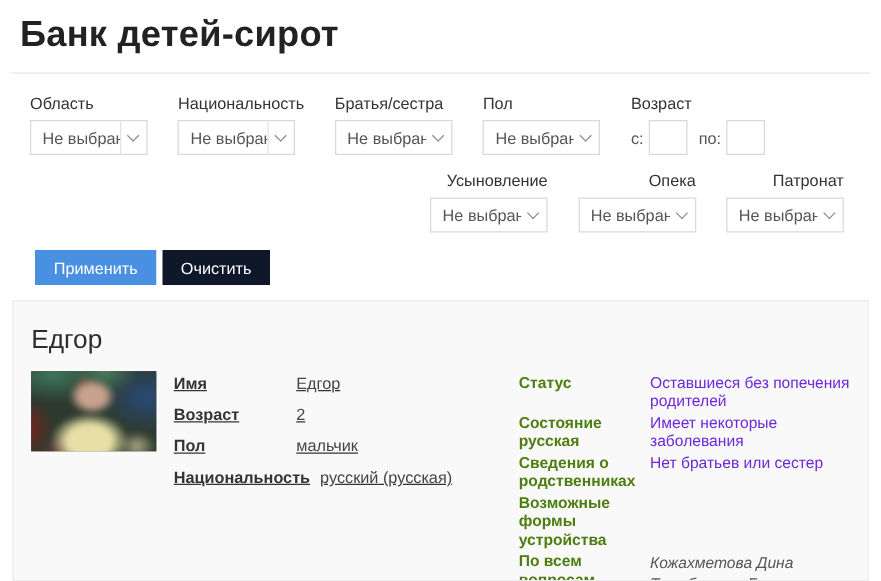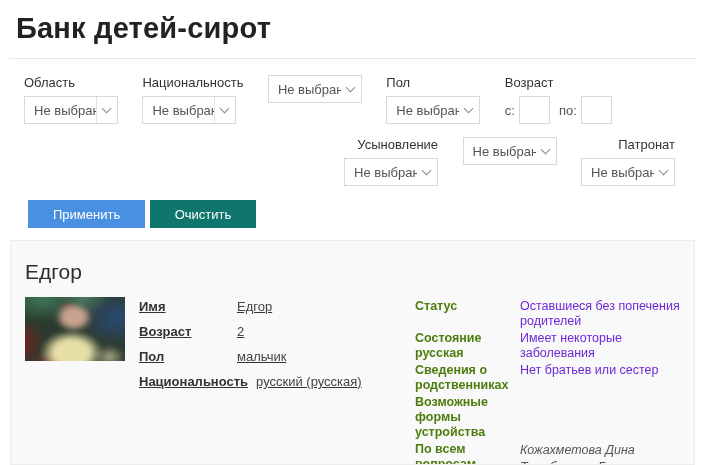--- a/index.html
+++ b/index.html
@@ -24,21 +24,21 @@
   .chev { width:7px; height:7px; border-right:1px solid #8a8a8a; border-bottom:1px solid #8a8a8a; transform:rotate(45deg); margin-top:-3px; }
 
   
   .age-group { display:inline-block; vertical-align:top; }
   .age-inputs { display:flex; align-items:center; margin-top:6px; }
   .age-inputs label { font-size:13px; color:#555; margin-right:4px; }
   .age-input { width:31px; height:28px; border:1px solid #d9d9d9; background:#fff; margin-right:9px; font-size:13px; padding:0 4px; color:#333; }
 
   
   .button-row { margin:14px 0 0 4px; }
-  .btn { display:inline-block; border:none; color:#fff; font-size:13px; height:28px; padding:0 25px; cursor:pointer; font-family:inherit; vertical-align:top; }
+  .btn { display:inline-block; border:none; color:#fff; font-size:13px; height:28px; padding:0 15px; cursor:pointer; font-family:inherit; vertical-align:top; }
 
   
   .child-card { margin-top:12px; background:#f9f9f9; border:1px solid #ececec; height:225px; padding:12px 14px; overflow:hidden; }
   .child-name { font-size:21px; font-weight:400; color:#2d2d2d; margin:7px 0 13px 0; }
   .card-body { display:flex; align-items:flex-start; }
 
   
   .photo-frame { width:100px; height:64px; overflow:hidden; flex-shrink:0; margin-right:14px; background:#243226; }
   .photo-art { width:100%; height:100%; transform:scale(1.15); filter:blur(2px);
     background:
@@ -88,20 +88,21 @@
       <div class="filter-group">
         <div class="filter-label">Национальность</div>
         <div class="select sep">
           <span class="select-text">Не выбрано</span>
           <span class="chev-box">
               <span class="chev"></span>
             </span>
         </div>
       </div>
       <div class="filter-group">
+        <div class="filter-label">Братья/сестра</div>
         <div class="select">
           <span class="select-text">Не выбрано</span>
           <span class="chev-box">
               <span class="chev"></span>
             </span>
         </div>
       </div>
       <div class="filter-group">
         <div class="filter-label">Пол</div>
         <div class="select">
@@ -126,41 +127,42 @@
       <div class="filter-group">
         <div class="filter-label">Усыновление</div>
         <div class="select">
           <span class="select-text">Не выбрано</span>
           <span class="chev-box">
               <span class="chev"></span>
             </span>
         </div>
       </div>
       <div class="filter-group">
+        <div class="filter-label">Опека</div>
         <div class="select">
           <span class="select-text">Не выбрано</span>
           <span class="chev-box">
               <span class="chev"></span>
             </span>
         </div>
       </div>
       <div class="filter-group">
         <div class="filter-label">Патронат</div>
         <div class="select">
           <span class="select-text">Не выбрано</span>
           <span class="chev-box">
               <span class="chev"></span>
             </span>
         </div>
       </div>
     </div>
 
     <div class="button-row">
       <button class="btn" id="apply-btn" style="background: rgb(74, 144, 226);">Применить</button>
-      <button class="btn" id="clear-btn" style="background: #0f766e;">Очистить</button>
+      <button class="btn" id="clear-btn" style="background: #0f172a;">Очистить</button>
     </div>
 
   </div>
 
   <div class="child-card">
     <h2 class="child-name">Едгор</h2>
     <div class="card-body">
       <div class="photo-frame">
         <div class="photo-art"></div>
       </div>

